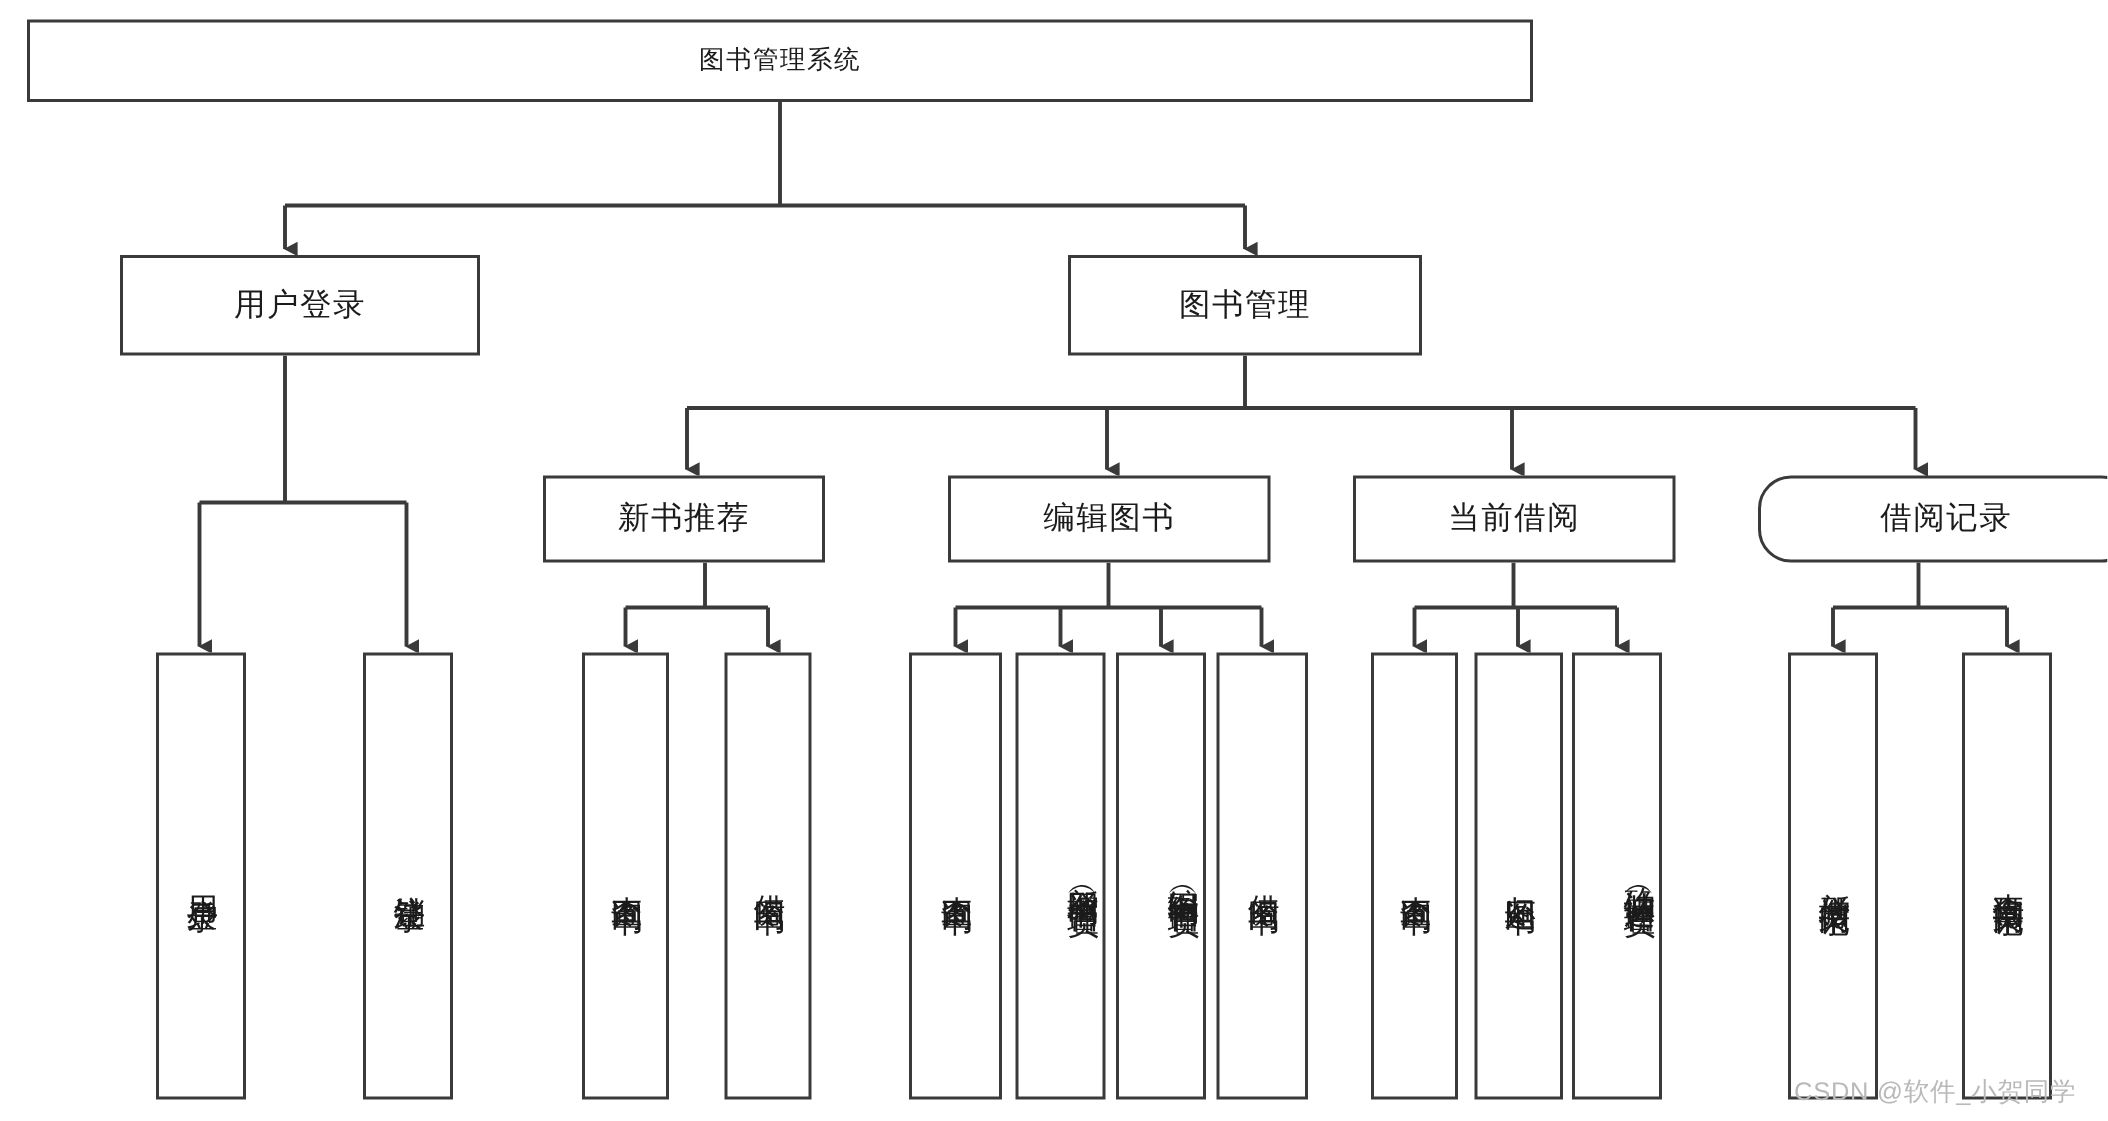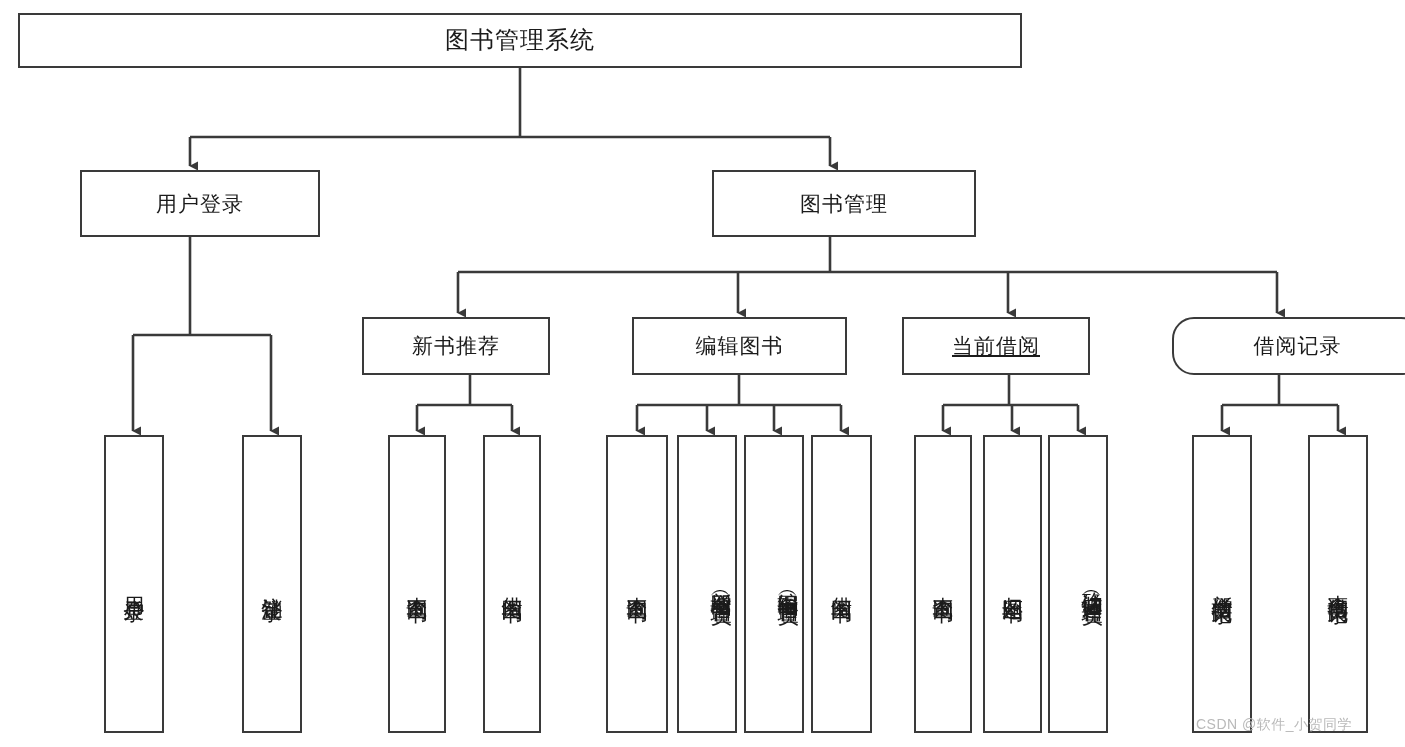--- a/index.html
+++ b/index.html
@@ -34,21 +34,21 @@
     align-items: center;
     justify-content: center;
     color: #1b1b1b;
   }
   .node.horiz {
     font-size: 21px;
     letter-spacing: 1px;
     line-height: 1.1;
   }
   .node.root {
-    font-size: 24px;
+    font-size: 17px;
   }
   .node.vert {
     writing-mode: vertical-rl;
     text-orientation: upright;
     font-size: 21px;
     letter-spacing: 2px;
     padding-top: 2px;
     padding-bottom: 2px;
     align-items: center;
     justify-content: center;
@@ -57,21 +57,21 @@
   .node.vert.toptext {
     align-items: flex-start;
     justify-content: center;
   }
   .label {
     display: block;
   }
   .watermark {
     position: absolute;
     color: #b9b9b9;
-    font-size: 14px;
+    font-size: 17px;
     letter-spacing: 0.5px;
     white-space: nowrap;
     pointer-events: none;
   }
 </style>
 </head>
 <body>
 
 <div id="diagram-root">
 
@@ -129,31 +129,31 @@
     </g>
   </svg>
 
   <div class="node horiz root" style="left:18px; top:13px; width:1004px; height:55px;">
     <span class="label">图书管理系统</span>
   </div>
 
   <div class="node horiz" style="left:80px; top:170px; width:240px; height:67px;">
     <span class="label">用户登录</span>
   </div>
-  <div class="node horiz" style="left:712px; top:170px; width:264px; height:67px;">
+  <div class="node horiz" style="left:712px; top:170px; width:236px; height:67px;">
     <span class="label">图书管理</span>
   </div>
 
   <div class="node horiz" style="left:362px; top:317px; width:188px; height:58px;">
     <span class="label">新书推荐</span>
   </div>
   <div class="node horiz" style="left:632px; top:317px; width:215px; height:58px;">
     <span class="label">编辑图书</span>
   </div>
-  <div class="node horiz" style="left:902px; top:317px; width:188px; height:58px;text-decoration:underline;">
+  <div class="node horiz" style="left:902px; top:317px; width:215px; height:58px;">
     <span class="label">当前借阅</span>
   </div>
   <div class="node horiz" style="left:1172px; top:317px; width:251px; height:58px;border-radius:22px;">
     <span class="label">借阅记录</span>
   </div>
 
   <div class="node vert" style="left:104px; top:435px; width:60px; height:298px;">
     <span class="label">用户登录</span>
   </div>
   <div class="node vert" style="left:242px; top:435px; width:60px; height:298px;">

